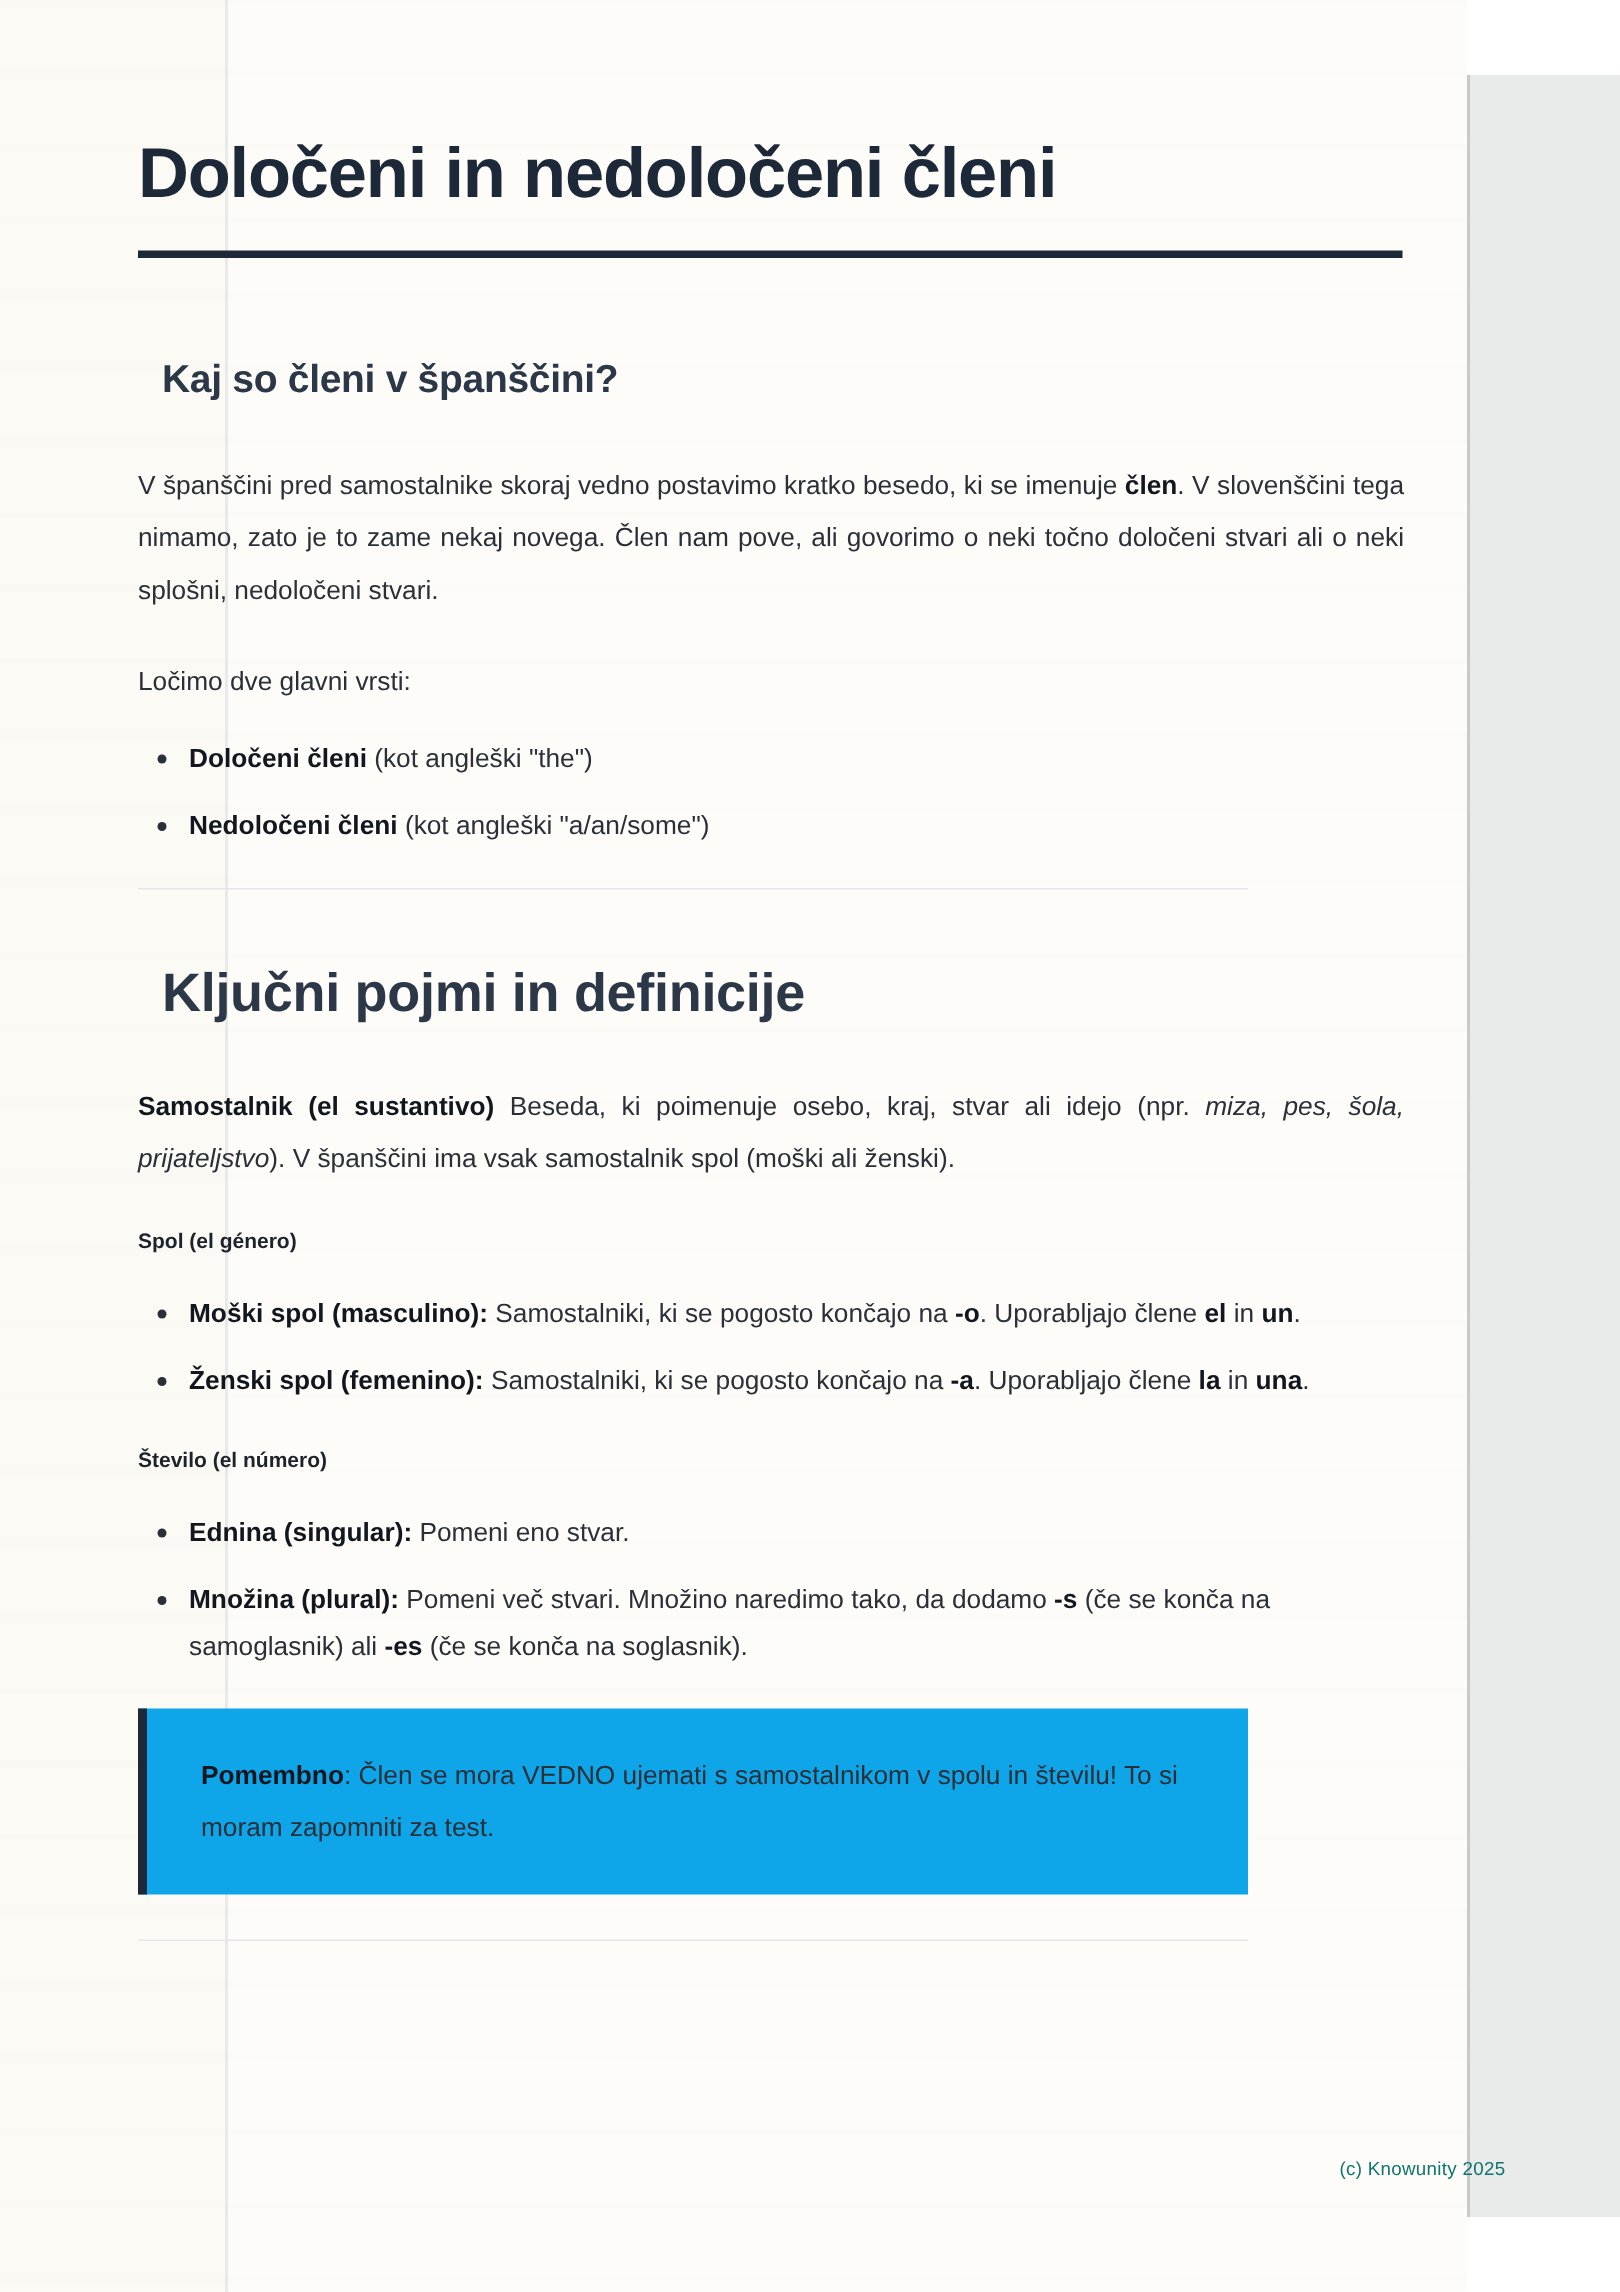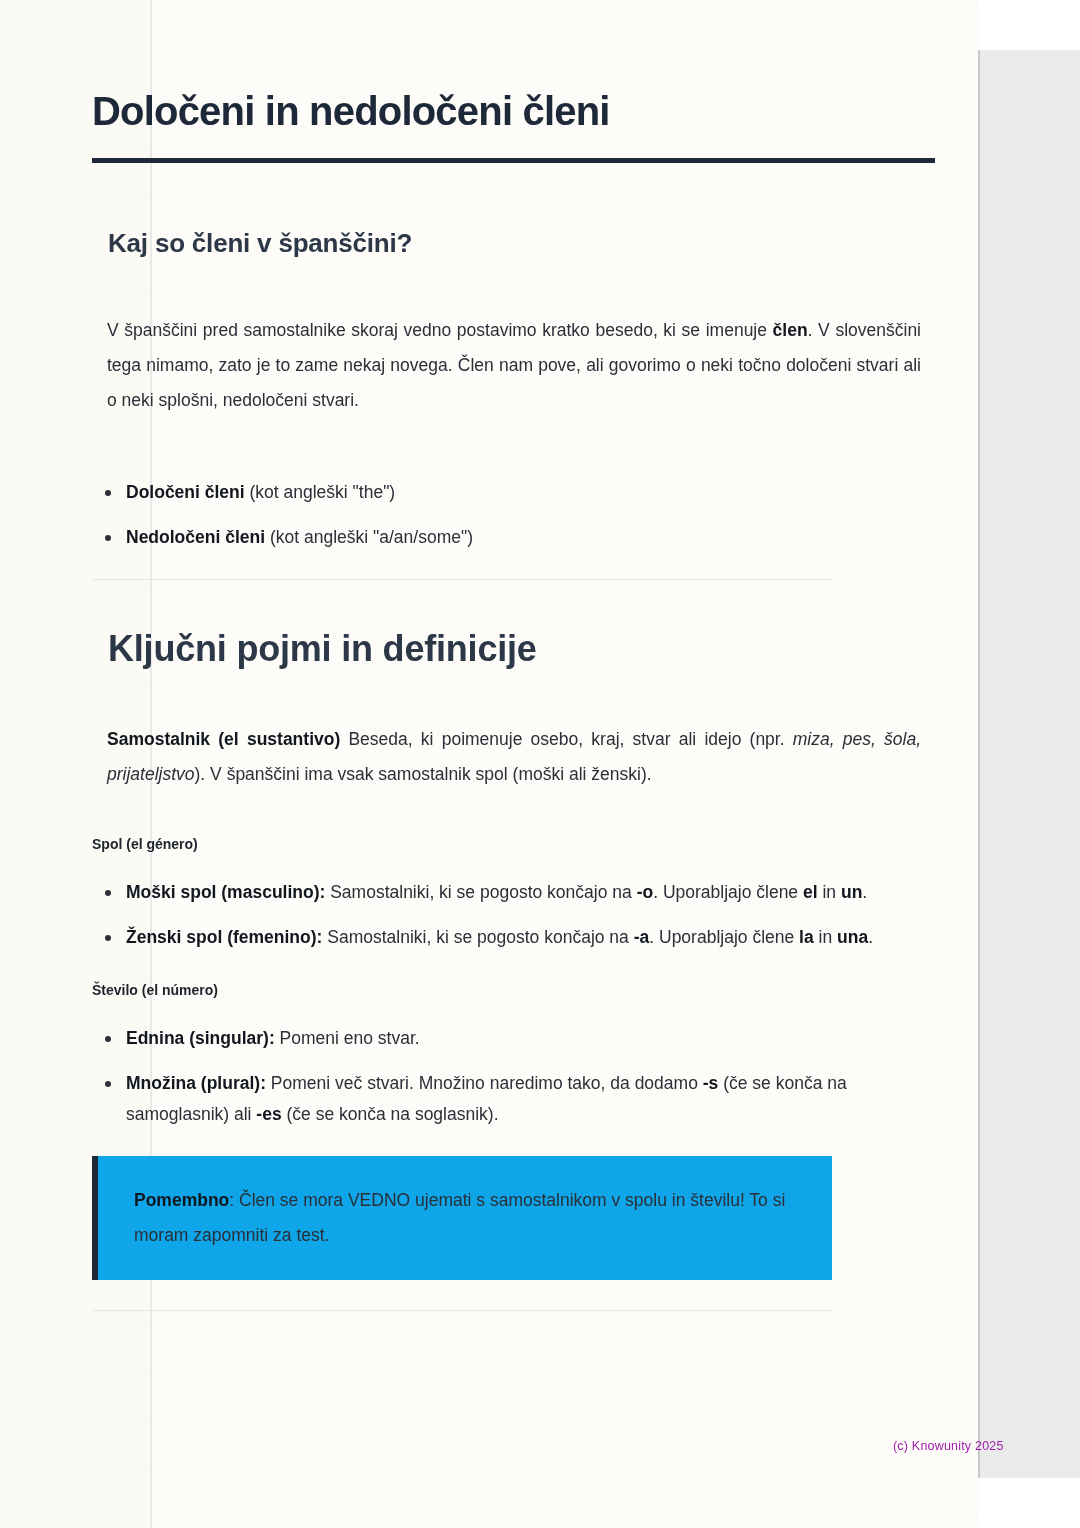--- a/index.html
+++ b/index.html
@@ -65,21 +65,21 @@
     left: 92px;
     top: 0;
     width: 844px;
     height: 1528px;
     box-sizing: border-box;
   }
 
   .doc-title {
     margin: 0;
     padding-top: 88px;
-    font-size: 40px;
+    font-size: 47px;
     line-height: 1.16;
     font-weight: 700;
     letter-spacing: -0.8px;
     color: #1d2838;
   }
   .title-rule {
     margin-top: 24px;
     width: 843px;
     height: 5px;
     background: #1d2838;
@@ -91,21 +91,21 @@
     line-height: 1.25;
     font-weight: 700;
     color: #2c3747;
     letter-spacing: -0.2px;
   }
   h2.section-heading.wide {
     font-size: 36px;
   }
 
   p.body-text {
-    margin: 15px;
+    margin: 0;
     font-size: 17.5px;
     line-height: 35px;
     color: #2a2f38;
     text-align: justify;
     text-justify: inter-word;
   }
   p.body-text.left {
     text-align: left;
   }
 
@@ -162,21 +162,21 @@
     line-height: 35px;
     color: #2a2f38;
   }
 
   #watermark {
     position: absolute;
     left: 893px;
     top: 1438px;
     font-size: 12.5px;
     line-height: 16px;
-    color: #a21caf;
+    color: #0f766e;
     letter-spacing: 0.2px;
     white-space: nowrap;
   }
 
   
   .sp-48 { height: 48px; }
   .sp-30 { height: 30px; }
   .sp-26 { height: 26px; }
   .sp-22 { height: 22px; }
   .sp-20 { height: 20px; }
@@ -200,20 +200,21 @@
   <div class="sp-48"></div>
 
   <h2 class="section-heading">Kaj so členi v španščini?</h2>
 
   <div class="sp-22"></div>
 
   <p class="body-text"><span>V španščini pred samostalnike skoraj vedno postavimo kratko besedo, ki se imenuje </span><b>člen</b><span>. V slovenščini tega nimamo, zato je to zame nekaj novega. Člen nam pove, ali govorimo o neki točno določeni stvari ali o neki splošni, nedoločeni stvari.</span></p>
 
   <div class="sp-26"></div>
 
+  <p class="body-text left">Ločimo dve glavni vrsti:</p>
 
   <div class="sp-18"></div>
 
   <ul class="bullets">
     <li><b>Določeni členi</b><span> (kot angleški "the")</span></li>
     <div class="sp-14"></div>
     <li><b>Nedoločeni členi</b><span> (kot angleški "a/an/some")</span></li>
   </ul>
 
   <div class="sp-26"></div>

